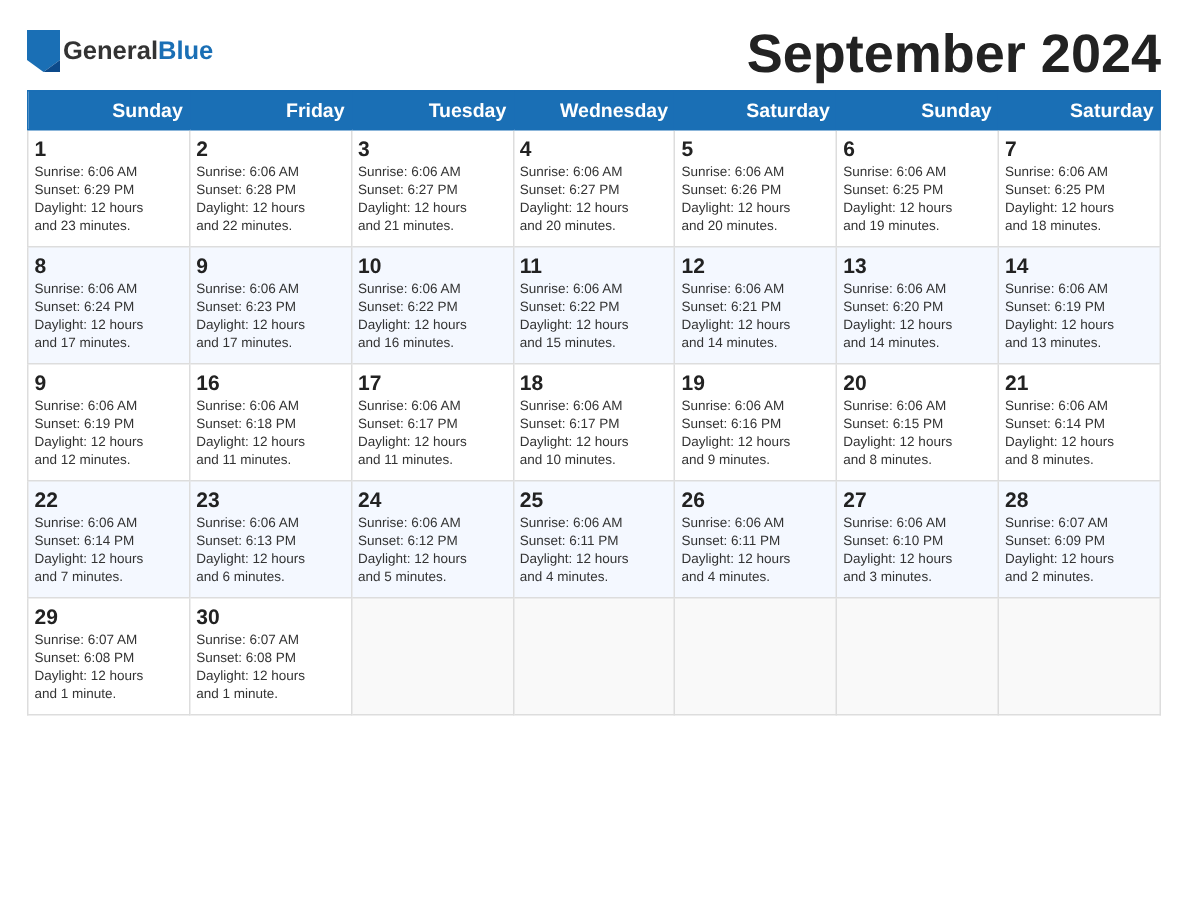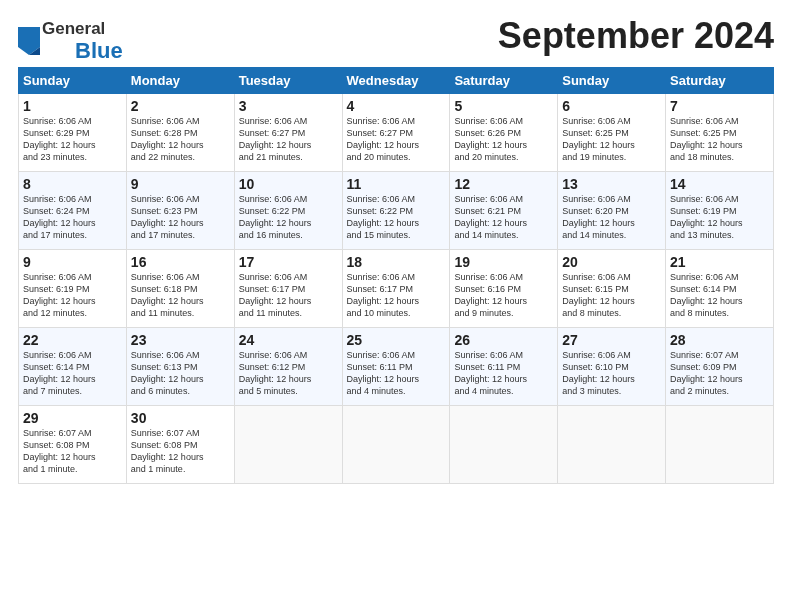--- a/index.html
+++ b/index.html
@@ -20,33 +20,31 @@
       justify-content: space-between;
       margin-bottom: 4px;
     }
     .logo {
       display: flex;
       align-items: center;
       margin-top: 4px;
     }
     .logo-text {
       display: flex;
-      flex-direction: column;
       line-height: 1.1;
     }
     .logo-general {
       font-size: 17px;
       font-weight: bold;
       color: #333;
     }
     .logo-blue {
-      font-size: 22px;
+      font-size: 17px;
       font-weight: bold;
       color: #1a6fb5;
-      margin-left: 33px;
     }
     .logo-icon {
       width: 22px;
       height: 28px;
       margin-right: 2px;
     }
     .title-block {
       text-align: right;
     }
     .month-title {
@@ -66,21 +64,21 @@
       table-layout: fixed;
     }
     thead tr {
       background: #1a6fb5;
       color: #fff;
     }
     thead th {
       font-size: 13px;
       font-weight: bold;
       padding: 5px 4px;
-      text-align: left;
+      text-align: right;
       border: 1px solid #1a6fb5;
     }
     tbody tr {
       border-bottom: 1px solid #ccc;
     }
     tbody td {
       vertical-align: top;
       padding: 4px 4px 4px 4px;
       border: 1px solid #ddd;
       font-size: 9.5px;
@@ -126,21 +124,21 @@
     </div>
     <div class="title-block">
       <div class="month-title">September 2024</div>
     </div>
   </div>
 
   <table>
     <thead>
       <tr>
         <th>Sunday</th>
-        <th>Monday</th>
+        <th>Friday</th>
         <th>Tuesday</th>
         <th>Wednesday</th>
         <th>Saturday</th>
         <th>Sunday</th>
         <th>Saturday</th>
       </tr>
     </thead>
     <tbody id="calendar-body">
     <tr>
           <td>

